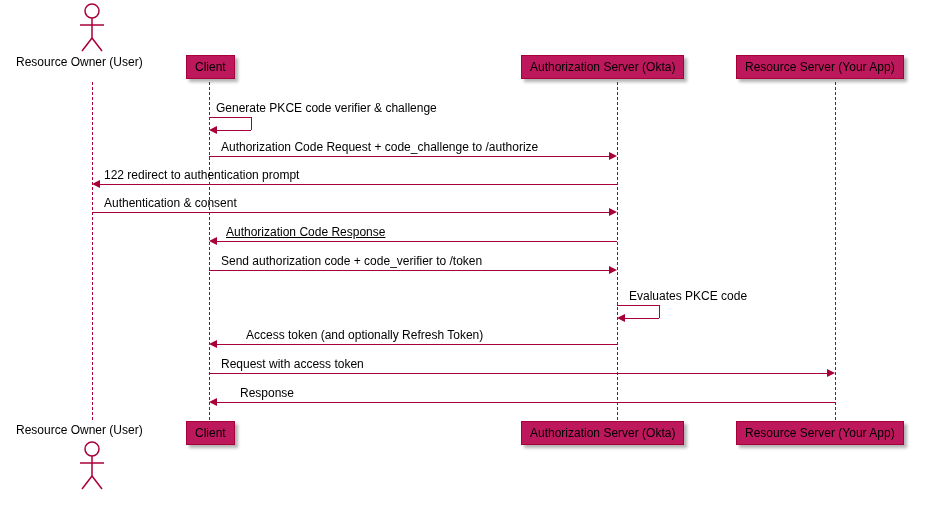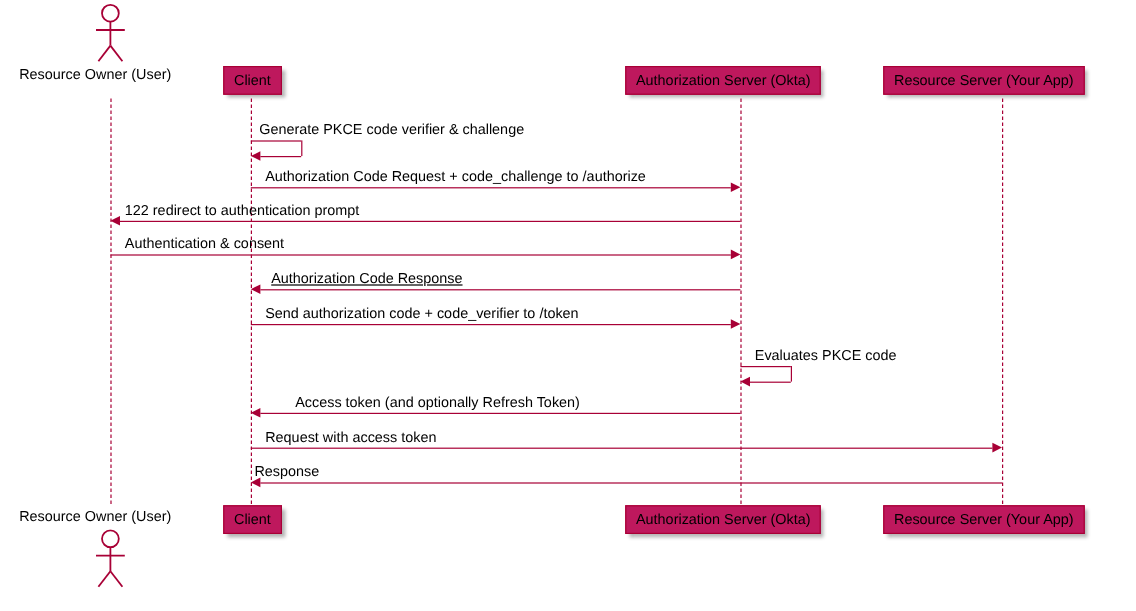--- a/index.html
+++ b/index.html
@@ -137,21 +137,21 @@
 <div class="arrow-head left" style="left:617px; top:314px;"></div>
 
 <div class="msg-label" style="left:216px; top:328px;margin-left:30px;">Access token (and optionally Refresh Token)</div>
 <div class="arrow-line" style="left:217px; top:344px; width:400px;"></div>
 <div class="arrow-head left" style="left:209px; top:340px;"></div>
 
 <div class="msg-label" style="left:221px; top:357px;text-align:center;">Request with access token</div>
 <div class="arrow-line" style="left:209px; top:373px; width:618px;"></div>
 <div class="arrow-head right" style="left:827px; top:369px;"></div>
 
-<div class="msg-label" style="left:212px; top:386px;text-align:center;">Response</div>
+<div class="msg-label" style="left:240px; top:386px;text-align:center;">Response</div>
 <div class="arrow-line" style="left:217px; top:402px; width:618px;"></div>
 <div class="arrow-head left" style="left:209px; top:398px;"></div>
 
 <div class="actor-label" style="left:16px; top:423px;">Resource Owner (User)</div>
 <div class="actor-figure" style="left:77px; top:441px;">
   <svg width="30" height="50">
       <g stroke="#a80036" stroke-width="1.5" fill="none">
     <circle cx="15" cy="8" r="7"></circle>
         <line x1="15" y1="15" x2="15" y2="35"></line>
     <line x1="3" y1="22" x2="27" y2="22"></line>

